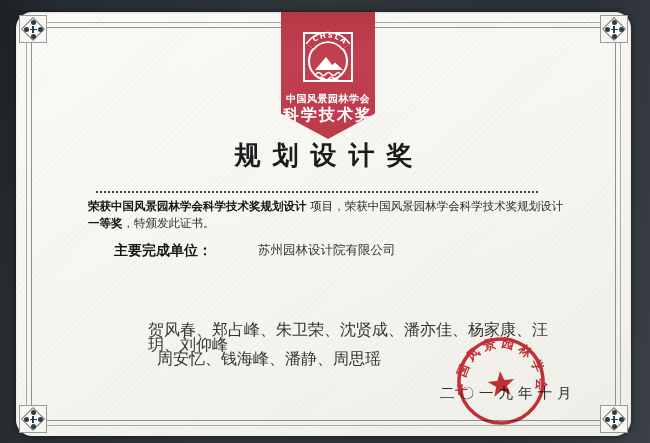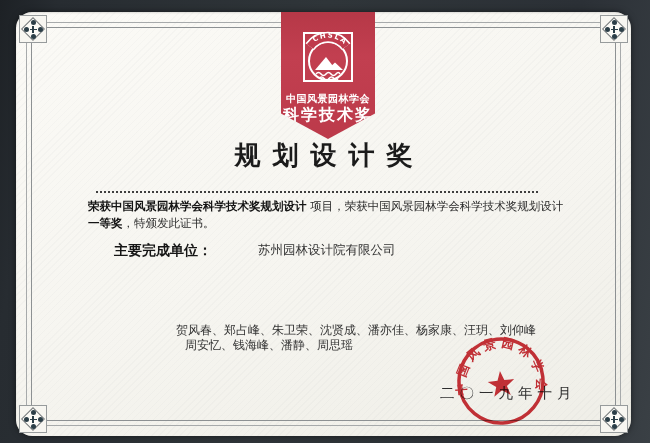--- a/index.html
+++ b/index.html
@@ -48,21 +48,21 @@
   
   .bodytext{position:absolute;left:72px;top:186px;width:488px;
     font-size:11.5px;line-height:17px;color:#222;}
   .b-sans{font-weight:bold;font-family:"DejaVu Sans",sans-serif;color:#141414;}
   .b-serif{font-family:"DejaVu Serif",serif;color:#2a2a2a;}
   .label{font-weight:bold;font-family:"DejaVu Sans",sans-serif;font-size:14px;color:#161616;}
   .kai{font-family:Liberation Serif, serif;font-size:12.5px;color:#333;}
   .unit-label{position:absolute;left:98px;top:230px;}
   .unit-value{position:absolute;left:242px;top:230px;}
   .people-label{position:absolute;left:75px;top:310px;}
-  .people-names{position:absolute;left:160px;top:311px;width:400px;line-height:14.5px;font-size:12px;}
+  .people-names{position:absolute;left:132px;top:311px;width:400px;line-height:14.5px;font-size:16px;}
   .people-line2{padding-left:9px;}
   .certno{position:absolute;left:97px;top:366px;}
   .certno .num{font-family:"DejaVu Sans",sans-serif;font-size:12.5px;color:#1d1d1d;letter-spacing:.5px;}
   
   .issue-date{position:absolute;left:424px;top:372px;font-family:"DejaVu Serif",serif;
     font-size:14.5px;color:#2e2e2e;letter-spacing:5px;}
   .seal{position:absolute;left:437px;top:321px;mix-blend-mode:multiply;opacity:.93;transform:rotate(-6deg);}
 </style>
 </head>
 <body>

